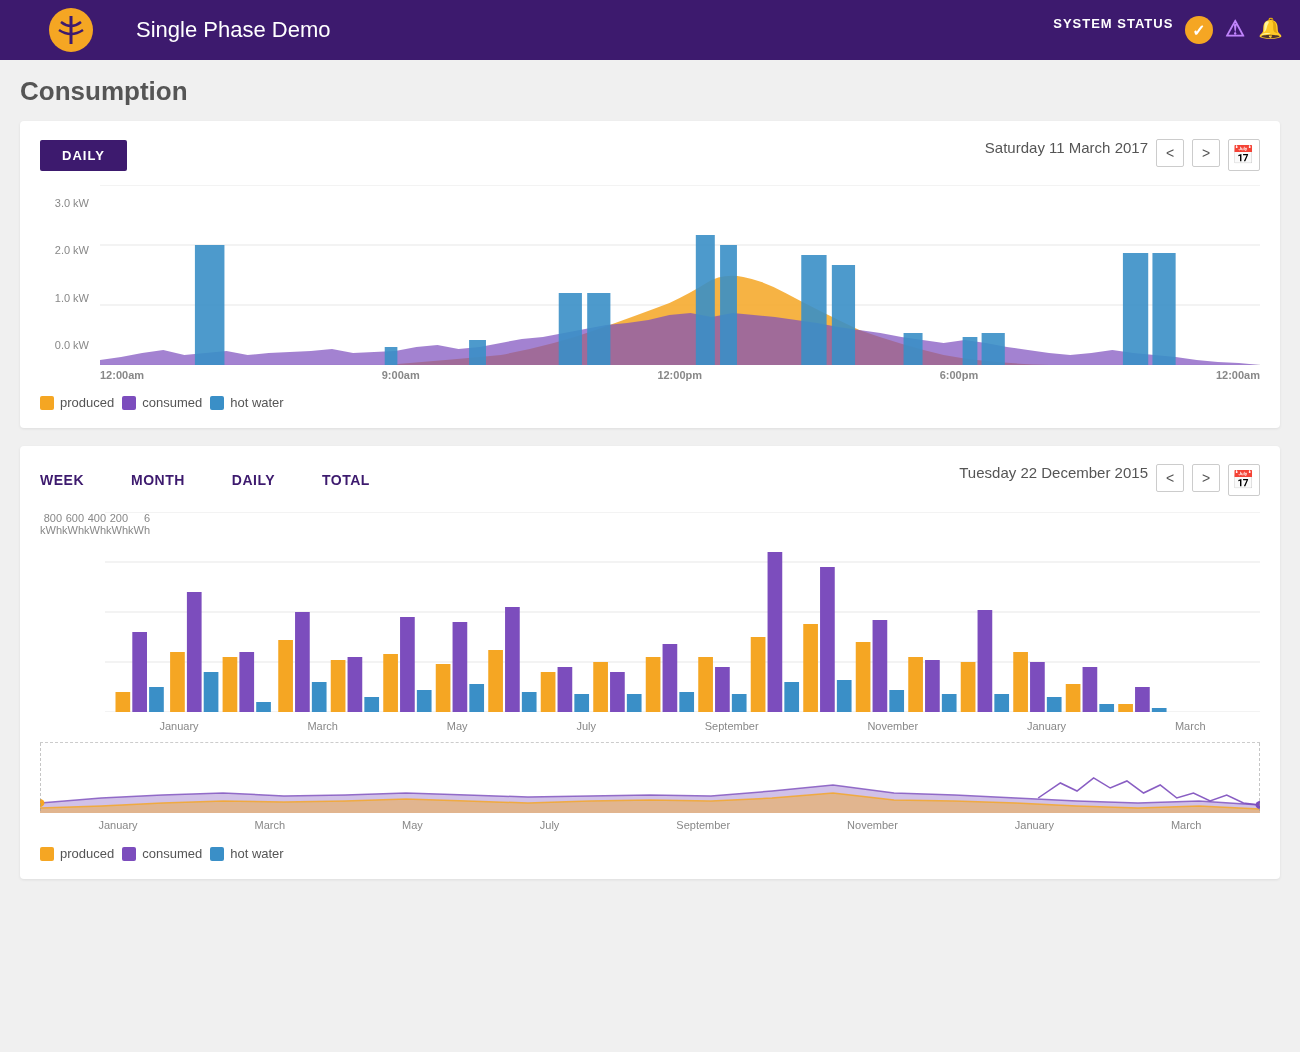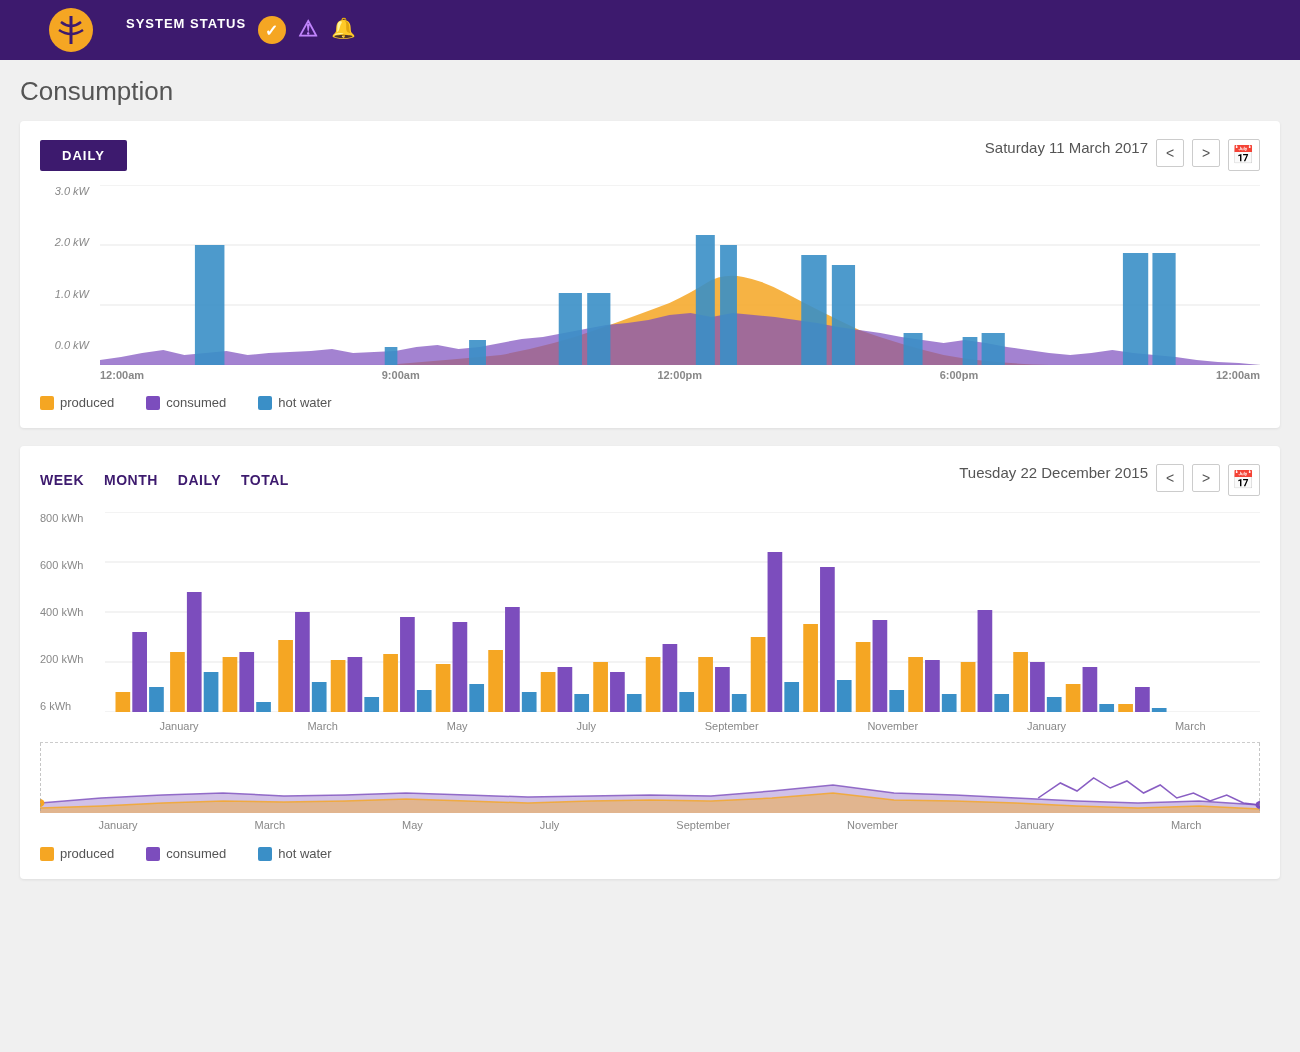--- a/index.html
+++ b/index.html
@@ -58,21 +58,21 @@
     .status-icon-bell {
       color: #c084fc; font-size: 20px;
     }
 
     
     .page-content {
       padding: 16px 20px;
     }
     .page-title {
       font-size: 26px;
-      font-weight: 400;
+      font-weight: 700;
       color: #555;
       margin-bottom: 14px;
     }
 
     
     .card {
       background: #fff;
       border-radius: 4px;
       margin-bottom: 18px;
       padding: 18px 20px;
@@ -129,31 +129,30 @@
     }
 
     
     .chart-wrap {
       position: relative;
       width: 100%;
     }
     .y-axis-labels {
       position: absolute;
       left: 0;
-      top: 0;
+      top: 12px;
       bottom: 30px;
       width: 55px;
       display: flex;
       flex-direction: column;
       justify-content: space-between;
       font-size: 11px;
       color: #888;
       text-align: right;
       padding-right: 6px;
-      font-style: italic;
     }
     .chart-inner {
       margin-left: 60px;
       position: relative;
       height: 180px;
     }
     .chart-svg {
       width: 100%;
       height: 100%;
     }
@@ -163,21 +162,21 @@
       justify-content: space-between;
       font-size: 11px;
       color: #888;
       padding-top: 4px;
       font-weight: bold;
     }
 
     
     .legend {
       display: flex;
-      gap: 32px;
+      gap: 8px;
       align-items: center;
       margin-top: 14px;
     }
     .legend-item {
       display: flex;
       align-items: center;
       gap: 6px;
       font-size: 13px;
       color: #555;
     }
@@ -187,21 +186,21 @@
     }
 
     
     .tabs-row {
       display: flex;
       align-items: center;
       justify-content: space-between;
     }
     .tabs-left {
       display: flex;
-      gap: 20px;
+      gap: 47px;
     }
     .tab-btn {
       background: none;
       border: none;
       font-size: 14px;
       font-weight: 700;
       color: #3d1a6e;
       cursor: pointer;
       padding: 4px 0;
       letter-spacing: 0.5px;
@@ -228,24 +227,24 @@
       color: #888;
       padding-top: 4px;
     }
     .bar-y-labels {
       position: absolute;
       left: 0;
       top: 0;
       bottom: 20px;
       width: 60px;
       display: flex;
-      flex-direction: column;
       justify-content: space-between;
       font-size: 11px;
       color: #888;
+      text-align: right;
       padding-right: 6px;
     }
 
     
     .mini-chart-wrap {
       margin-left: 0;
       margin-top: 10px;
       border-top: 1px dashed #ccc;
       border-bottom: 1px solid transparent;
       position: relative;
@@ -269,20 +268,21 @@
   <div class="logo-area">
     <div class="logo-circle">
       <svg width="36" height="36" viewBox="0 0 36 36">
         <circle cx="18" cy="18" r="18" fill="#f5a623"></circle>
         <path d="M18 4 L18 32" stroke="#3d1a6e" stroke-width="3"></path>
         <path d="M8 10 Q18 18 28 10" stroke="#3d1a6e" stroke-width="2.5" fill="none"></path>
         <path d="M6 18 Q18 26 30 18" stroke="#3d1a6e" stroke-width="2.5" fill="none"></path>
       </svg>
     </div>
   </div>
+  <div class="header-title">Single Phase Demo</div>
   <div class="system-status-area">
     <span>SYSTEM STATUS</span>
     <div class="status-icon-check">✓</div>
     <span class="status-icon-warn">⚠</span>
     <span class="status-icon-bell">🔔</span>
   </div>
 </div>
 
 <div class="page-content">
   <div class="page-title">Consumption</div>

